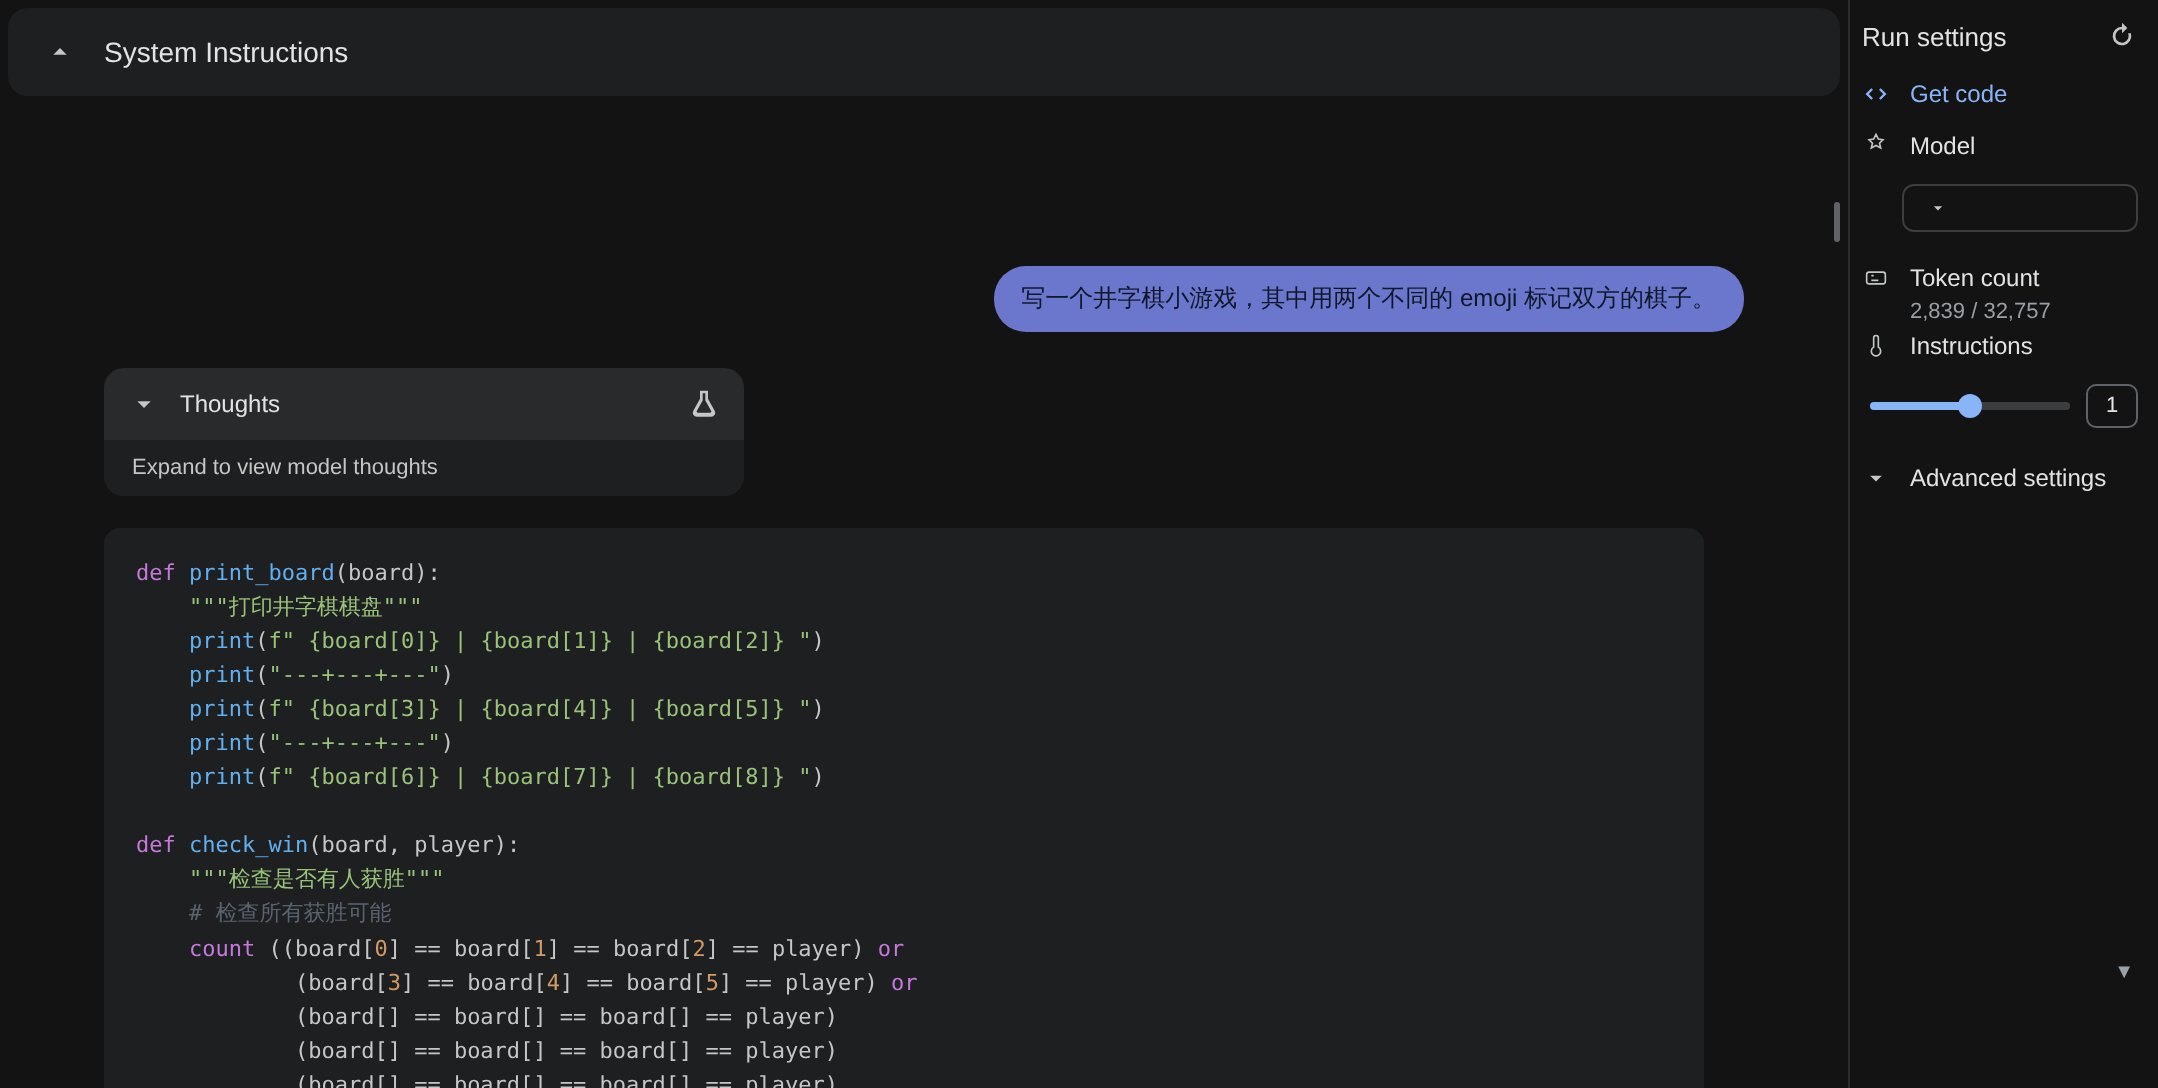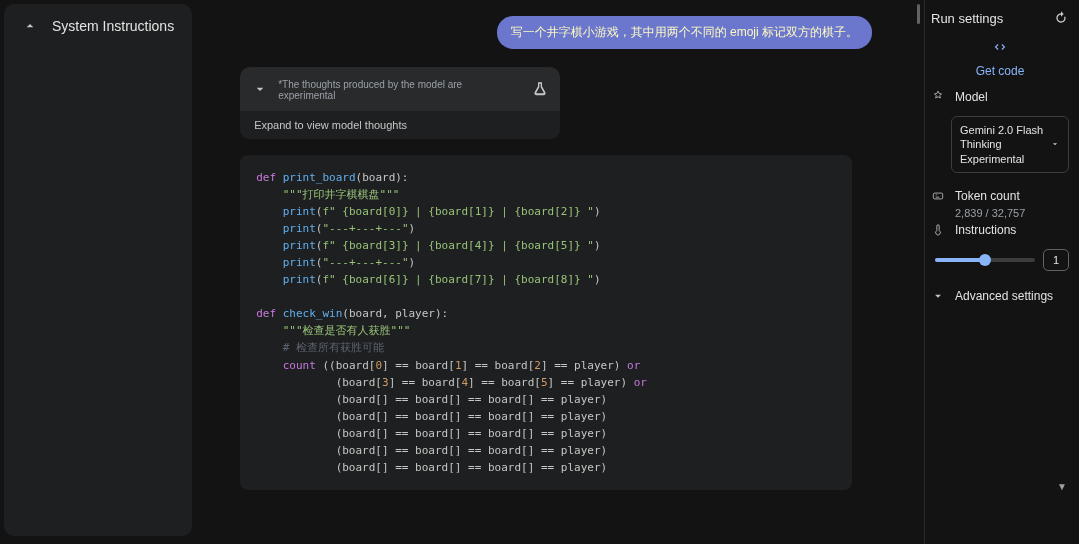--- a/index.html
+++ b/index.html
@@ -9,24 +9,25 @@
     font-family: "Google Sans", "Helvetica Neue", Arial, sans-serif;
     font-size: 13px;
     width: 1079px;
     height: 544px;
     overflow: hidden;
     display: flex;
   }
   .main-col {
     flex: 1;
     display: flex;
-    flex-direction: row;
+    flex-direction: column;
     height: 100%;
     padding: 4px 4px 0 4px;
     min-width: 0;
+    gap: 45px;
   }
   .sys-panel {
     background: #1e1f20;
     border-radius: 10px;
     padding: 14px 18px;
     margin-bottom: 8px;
   }
   .sys-head {
     display: flex;
     align-items: center;
@@ -72,25 +73,26 @@
     background: #4e5ba6;
     background: #3c4d94;
     background: #3a4a8a;
     background: #3d4f99;
     background: #5865b6;
     background: linear-gradient(#5f6ec4,#5f6ec4);
     background: #6a77cc;
     background: #5b68c1;
     background: #6774ce;
     background: #6a77cc;
-    color: #fef9c3;
+    color: #0f172a;
     padding: 8px 14px;
     border-radius: 16px;
     font-size: 12px;
     max-width: 400px;
+    margin-top: 20px;
   }
   .thoughts-box {
     width: 320px;
     margin-left: 40px;
     margin-bottom: 16px;
     background: #282a2c;
     border-radius: 10px;
     overflow: hidden;
   }
   .thoughts-head {
@@ -199,21 +201,21 @@
   }
   .rs-head svg { width: 16px; height: 16px; fill: #c4c7c5; }
   .rs-row {
     display: flex;
     align-items: center;
     gap: 10px;
     font-size: 12px;
     color: #e3e3e3;
     margin-bottom: 12px;
   }
-  .rs-row.link { color: #8ab4f8; flex-direction: column; }
+  .rs-row.link { color: #8ab4f8; }
   .rs-row svg { width: 14px; height: 14px; fill: #c4c7c5; flex-shrink:0; }
   .rs-row.link svg { fill: #8ab4f8; }
   .model-box {
     margin-left: 20px;
     border: 1px solid #3c3d3f;
     border-radius: 6px;
     padding: 6px 8px;
     font-size: 11px;
     line-height: 1.3;
     color: #e3e3e3;
@@ -291,21 +293,21 @@
     <div class="user-row">
       <div class="user-bubble">写一个井字棋小游戏，其中用两个不同的 emoji 标记双方的棋子。</div>
     </div>
 
     <div class="thoughts-box">
       <div class="thoughts-head">
         <svg class="chev" viewBox="0 0 24 24">
             <path d="M7 10l5 5 5-5z"></path>
           </svg>
         <div class="thoughts-titlewrap">
-          <div class="thoughts-sub">*The thoughts produced by the model are experimental</div>
+          <div class="thoughts-title">Thoughts</div>
         </div>
         <svg class="flask" viewBox="0 0 24 24">
             <path d="M9 2v6l-5 9a3 3 0 0 0 2.6 4.5h10.8A3 3 0 0 0 20 17l-5-9V2H9zm2 2h2v5.3l4.4 8c.3.5-.1 1.2-.7 1.2H7.3c-.6 0-1-.7-.7-1.2l4.4-8V4z"></path>
           </svg>
       </div>
       <div class="thoughts-expand">Expand to view model thoughts</div>
     </div>
 
     <div class="code-block" id="code-block"><span class="kw">def </span><span class="fn">print_board</span>(board):
     <span class="str">"""打印井字棋棋盘"""</span>
@@ -344,21 +346,20 @@
     <span>Get code</span>
   </div>
 
   <div class="rs-row">
     <svg viewBox="0 0 24 24">
         <path d="M12 2l2 4 4 .6-3 3 1 4-4-2-4 2 1-4-3-3 4-.6z" fill="none" stroke="#c4c7c5" stroke-width="1.4"></path>
       </svg>
     <span>Model</span>
   </div>
   <div class="model-box">
-    <span>Gemini 2.0 Flash Thinking Experimental</span>
     <svg viewBox="0 0 24 24">
         <path d="M7 10l5 5 5-5z"></path>
       </svg>
   </div>
 
   <div class="rs-row">
     <svg viewBox="0 0 24 24">
         <rect x="4" y="7" width="16" height="10" rx="2" fill="none" stroke="#c4c7c5" stroke-width="1.4"></rect>
         <path d="M8 10h2M8 14h6" stroke="#c4c7c5" stroke-width="1.4"></path>
       </svg>

